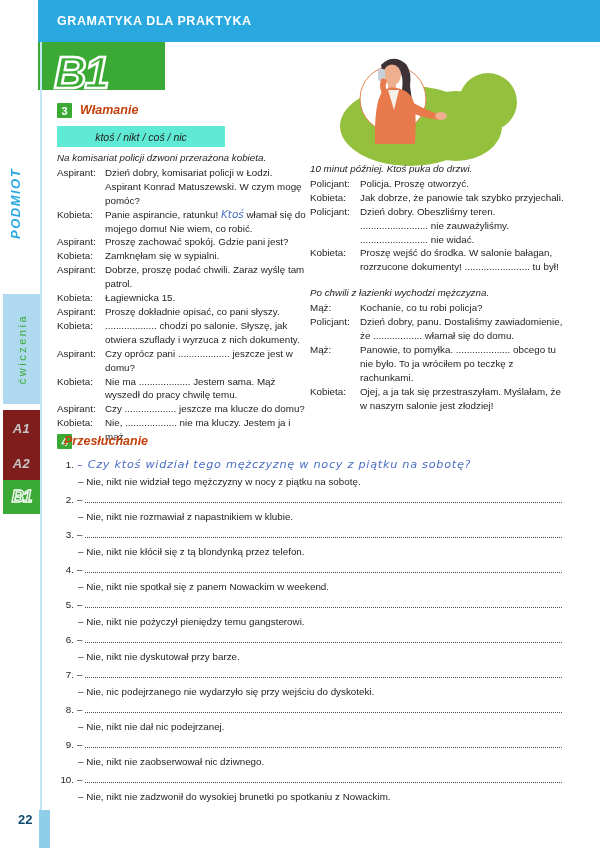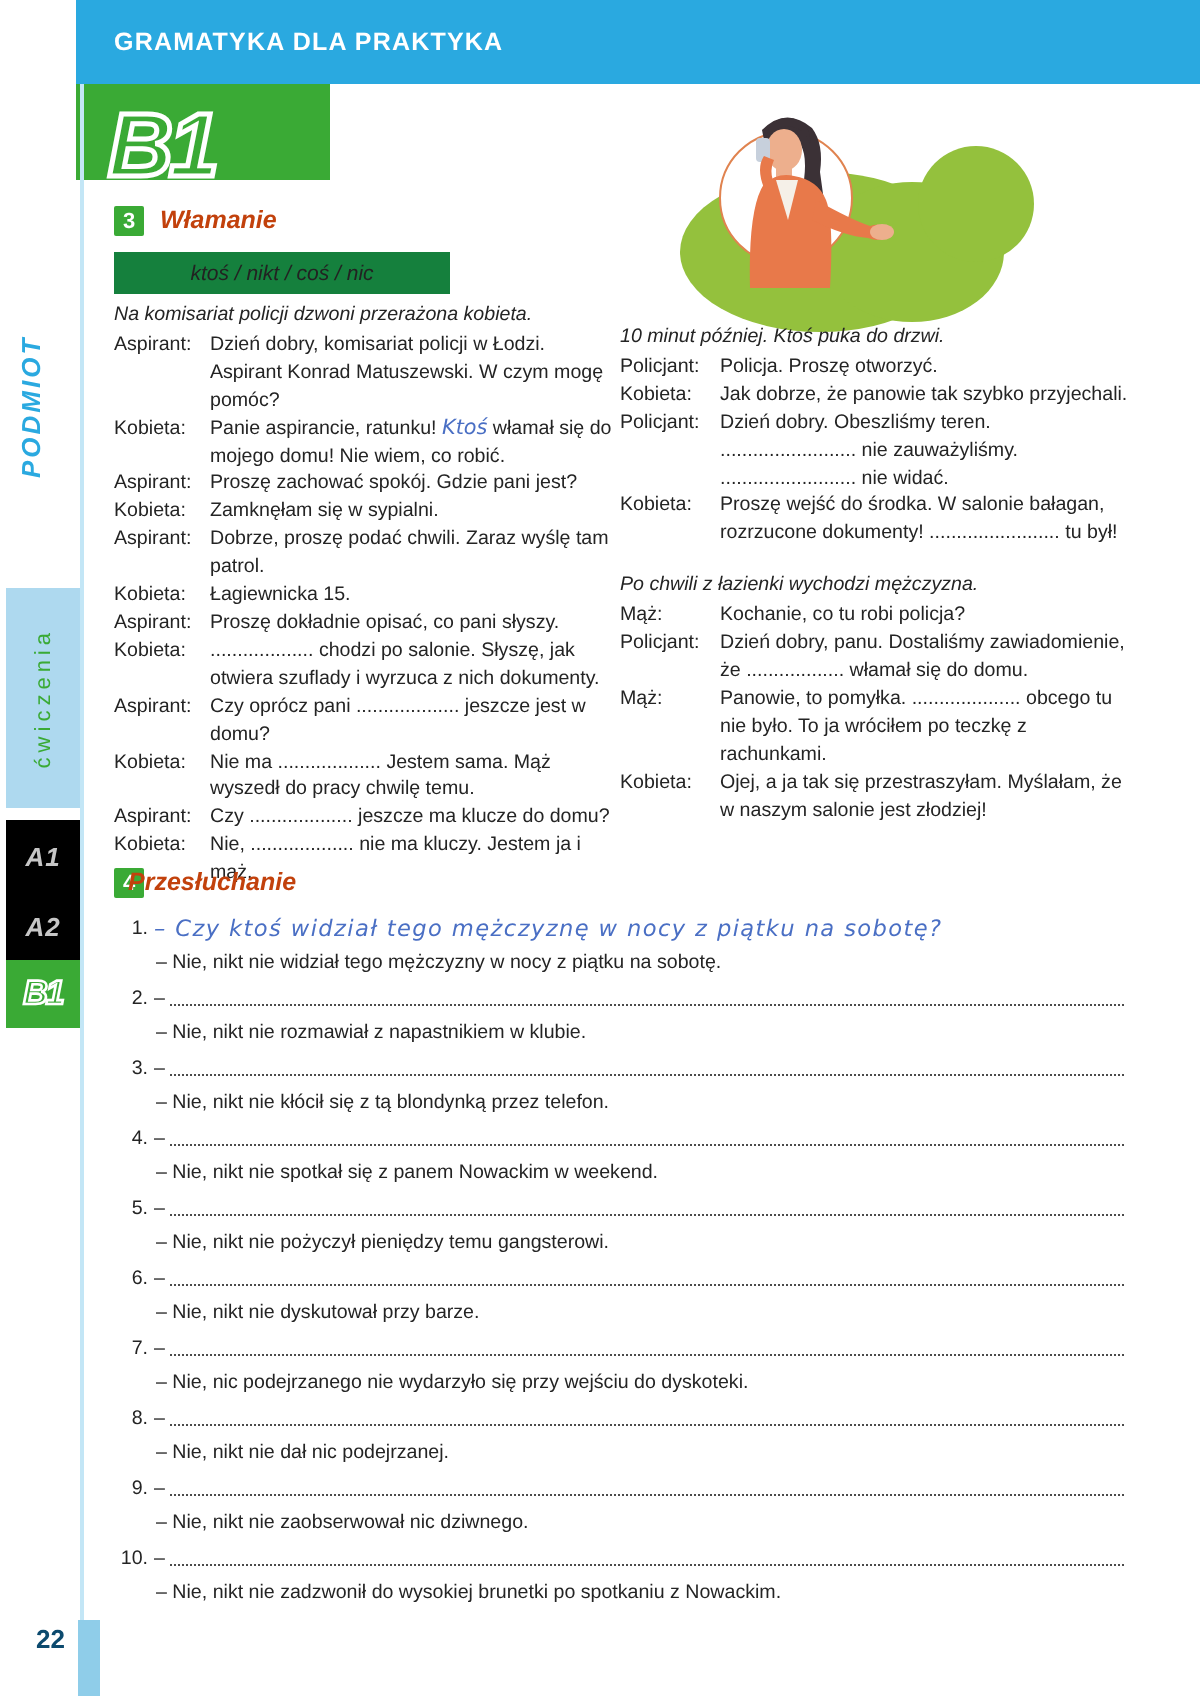--- a/index.html
+++ b/index.html
@@ -13,34 +13,34 @@
   .green-box { position:absolute; left:38px; top:42px; width:127px; height:48px; background:#3AAA35; }
   .b1-big { position:absolute; left:54px; top:48px; font-size:45px; line-height:50px; font-weight:bold; font-style:italic;
             color:#3AAA35; -webkit-text-stroke:2.5px #fff; letter-spacing:-2px; z-index:3; }
 
   
   .vline { position:absolute; left:40px; top:42px; width:2px; height:770px; background:#C3E6F6; }
   .podmiot { position:absolute; left:8px; top:128px; height:150px; width:24px; writing-mode:vertical-rl; transform:rotate(180deg);
              color:#2AA9E0; font-weight:bold; font-style:italic; font-size:13px; letter-spacing:1.5px; text-align:center; }
   .cw-box { position:absolute; left:3px; top:294px; width:37px; height:110px; background:#AED9EF; display:flex; align-items:center; justify-content:center; }
   .cw-text { writing-mode:vertical-rl; transform:rotate(180deg); color:#3AAA35; font-size:11px; letter-spacing:2.5px; }
-  .lvl-tab { position:absolute; left:3px; width:37px; height:37px; background:#000000; display:flex; align-items:center; justify-content:center;
+  .lvl-tab { position:absolute; left:3px; width:37px; height:37px; background:#7f1d1d; display:flex; align-items:center; justify-content:center;
              color:#C6C6C6; font-weight:bold; font-style:italic; font-size:13px; letter-spacing:0.5px; }
   .lvl-a1 { top:410px; } .lvl-a2 { top:445px; }
   .lvl-b1 { position:absolute; left:3px; top:480px; width:37px; height:34px; background:#3AAA35; display:flex; align-items:center; justify-content:center; }
   .b1-small { font-size:17px; font-weight:bold; font-style:italic; color:#3AAA35; -webkit-text-stroke:1.3px #fff; letter-spacing:-1px; }
 
   
   .ex-num { position:absolute; width:15px; height:15px; background:#3AAA35; color:#fff; font-weight:bold; font-size:11px;
             display:flex; align-items:center; justify-content:center; border-radius:1px; }
   .ex-title { position:absolute; font-weight:bold; font-style:italic; font-size:12.5px; color:#c2410c; line-height:15px; }
   .ex3-num { left:57px; top:103px; } .ex3-title { left:80px; top:103px; }
   .ex4-num { left:57px; top:434px; } .ex4-title { left:64px; top:434px; }
 
-  .word-box { position:absolute; left:57px; top:126px; width:168px; height:21px; background:#15803d;
+  .word-box { position:absolute; left:57px; top:126px; width:168px; height:21px; background:#5eead4;
               display:flex; align-items:center; justify-content:center; font-style:italic; font-size:10.5px; color:#222; }
 
   
   .col { position:absolute; font-size:9.8px; line-height:13.9px; color:#242424; }
   .col-l { left:57px; top:151px; width:250px; }
   .col-r { left:310px; top:162px; width:256px; }
   .intro { font-style:italic; margin-bottom:1px; }
   .intro2 { margin-top:12px; }
   .dlg { display:flex; }
   .spk { flex:none; width:48px; }

